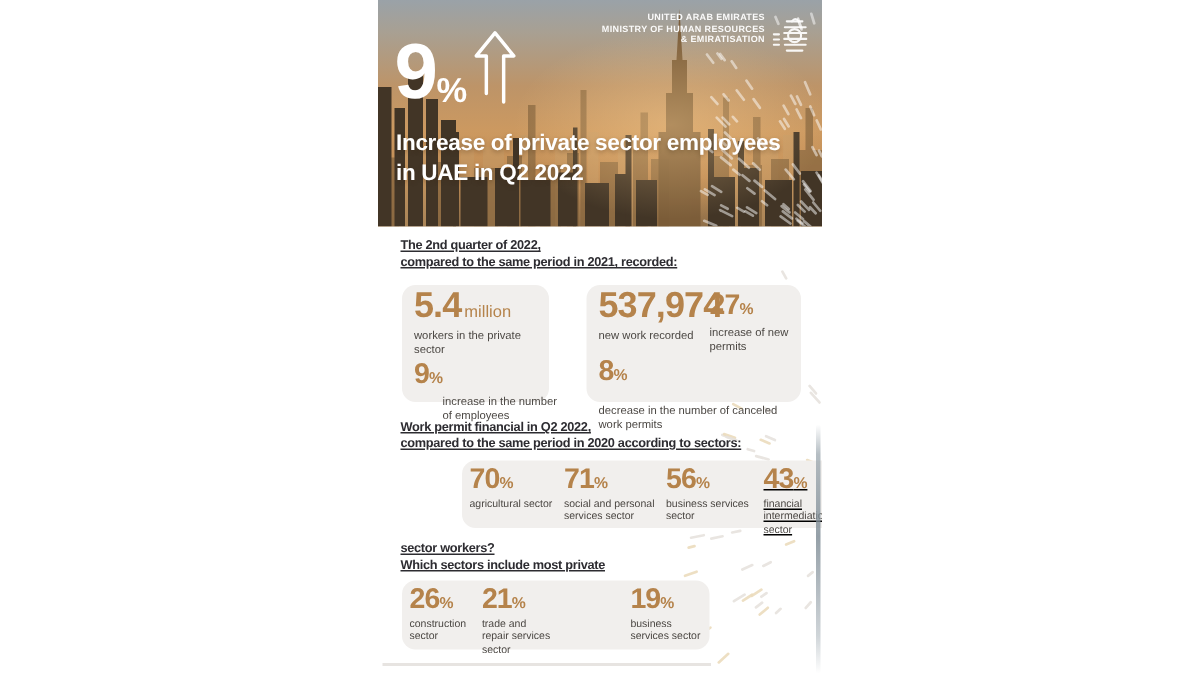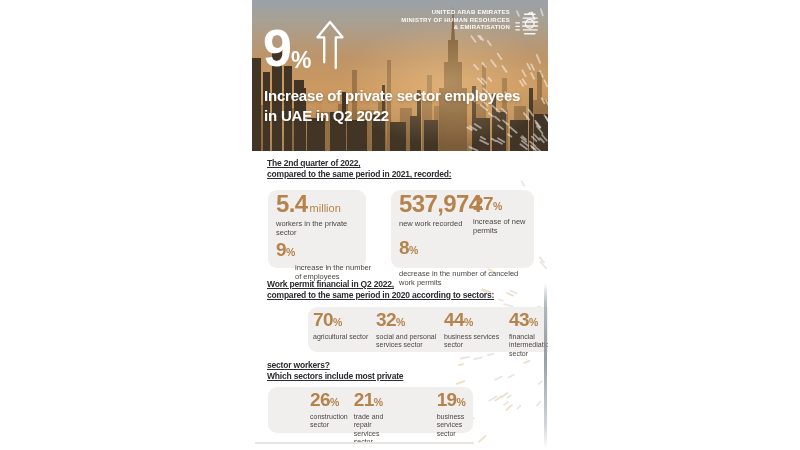--- a/index.html
+++ b/index.html
@@ -327,40 +327,40 @@
       <div>Work permit financial in Q2 2022,</div>
       <div>compared to the same period in 2020 according to sectors:</div>
     </div>
 
     <div class="card" style="left:16px;top:307px;width:257px;height:45px;padding:5px 0 0 5px;display:flex;margin-left:40px;">
       <div class="stat-col" style="width:63px;">
         <span class="num num-md">70</span><span class="num unit-sm">%</span>
         <div class="lbl">agricultural sector</div>
       </div>
       <div class="stat-col" style="width:68px;">
-        <span class="num num-md">32</span><span class="num unit-sm">%</span>
+        <span class="num num-md">71</span><span class="num unit-sm">%</span>
         <div class="lbl">social and personal services sector</div>
       </div>
       <div class="stat-col" style="width:65px;">
-        <span class="num num-md">44</span><span class="num unit-sm">%</span>
+        <span class="num num-md">56</span><span class="num unit-sm">%</span>
         <div class="lbl">business services sector</div>
       </div>
-      <div class="stat-col" style="width:56px;">
+      <div class="stat-col" style="width:56px;text-decoration:underline;">
         <span class="num num-md">43</span><span class="num unit-sm">%</span>
         <div class="lbl">financial intermediation sector</div>
       </div>
     </div>
 
     <div class="section heading" style="left:15px;top:360px;">
       <div>sector workers?</div>
       <div>Which sectors include most private</div>
     </div>
 
     <div class="card" style="left:16px;top:387px;width:205px;height:46px;padding:5px 0 0 5px;display:flex;">
-      <div class="stat-col" style="width:63px;margin-left:37px;">
+      <div class="stat-col" style="width:63px;">
         <span class="num num-md">26</span><span class="num unit-sm">%</span>
         <div class="lbl">construction sector</div>
       </div>
       <div class="stat-col" style="width:68px;">
         <span class="num num-md">21</span><span class="num unit-sm">%</span>
         <div class="lbl">trade and repair services sector</div>
       </div>
       <div class="stat-col" style="width:69px;margin-left:47px;">
         <span class="num num-md">19</span><span class="num unit-sm">%</span>
         <div class="lbl">business services sector</div>

